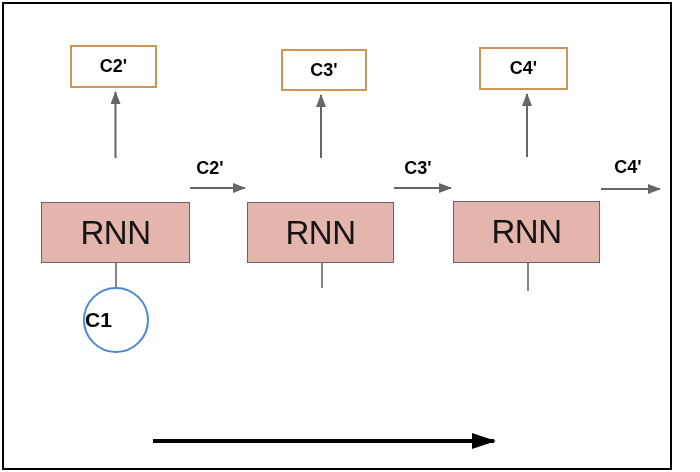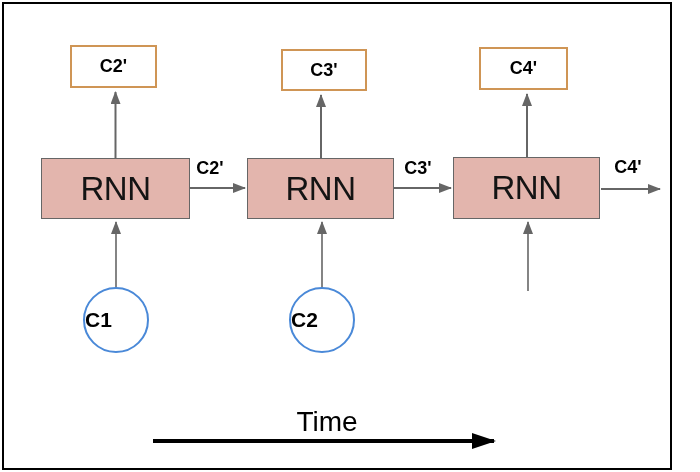--- a/index.html
+++ b/index.html
@@ -33,20 +33,21 @@
   .rnn-box {
     position: absolute;
     background: var(--rnn-fill);
     border: 1.5px solid var(--rnn-border);
     display: flex;
     align-items: center;
     justify-content: center;
     font-size: 33px;
     letter-spacing: -0.5px;
     color: #141414;
+    margin-top: 44px;
   }
   .out-box {
     position: absolute;
     background: #ffffff;
     border: 2px solid var(--output-box-border);
     display: flex;
     align-items: center;
     justify-content: center;
     font-size: 18px;
     font-weight: bold;
@@ -128,28 +129,24 @@
     <span>C1</span>
   </div>
   <div class="arrow-label" style="left:186px; top:158px;">C2'</div>
 
   <div class="out-box" style="left:281px; top:49px; width:86px; height:42px;">
     <span>C3'</span>
   </div>
   <div class="rnn-box" style="left:247px; top:158px; width:147px; height:61px;">
     <span>RNN</span>
   </div>
-  <div class="in-circle" style="left:289px; top:287px; width:66px; height:66px;">
-    <span>C2</span>
-  </div>
   <div class="arrow-label" style="left:394px; top:158px;">C3'</div>
 
   <div class="out-box" style="left:479px; top:47px; width:89px; height:43px;">
     <span>C4'</span>
   </div>
   <div class="rnn-box" style="left:453px; top:157px; width:147px; height:62px;">
     <span>RNN</span>
   </div>
   <div class="arrow-label" style="left:604px; top:157px;">C4'</div>
 
-  <div class="time-label">Time</div>
 
 </div>
 
 </body></html>

